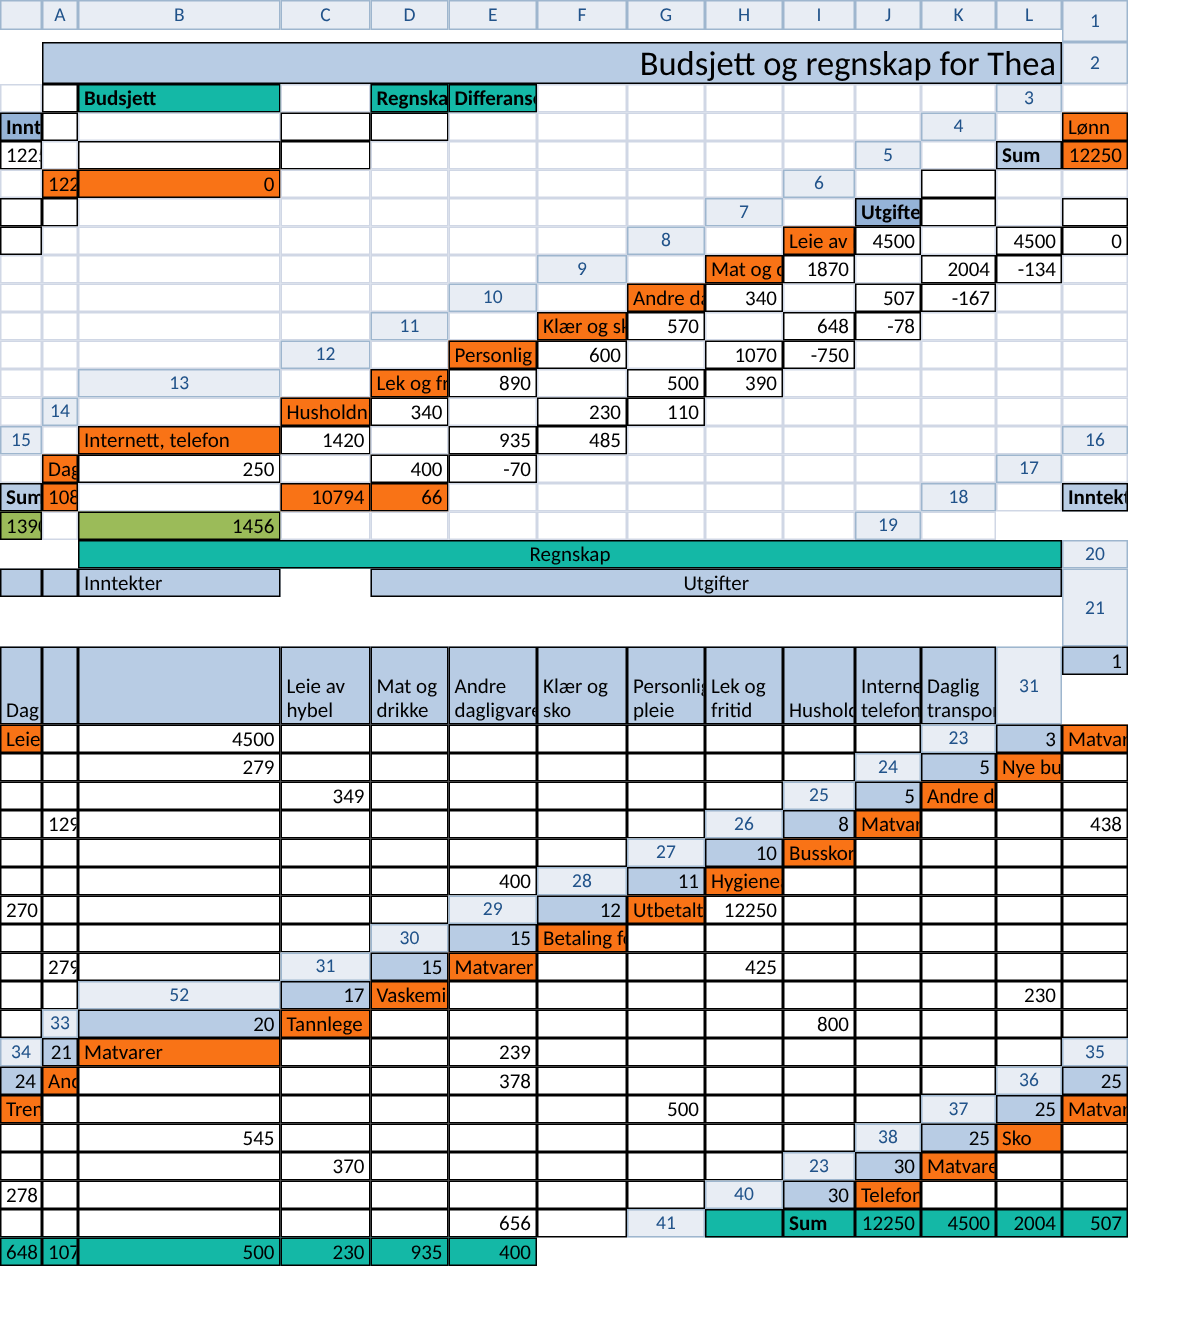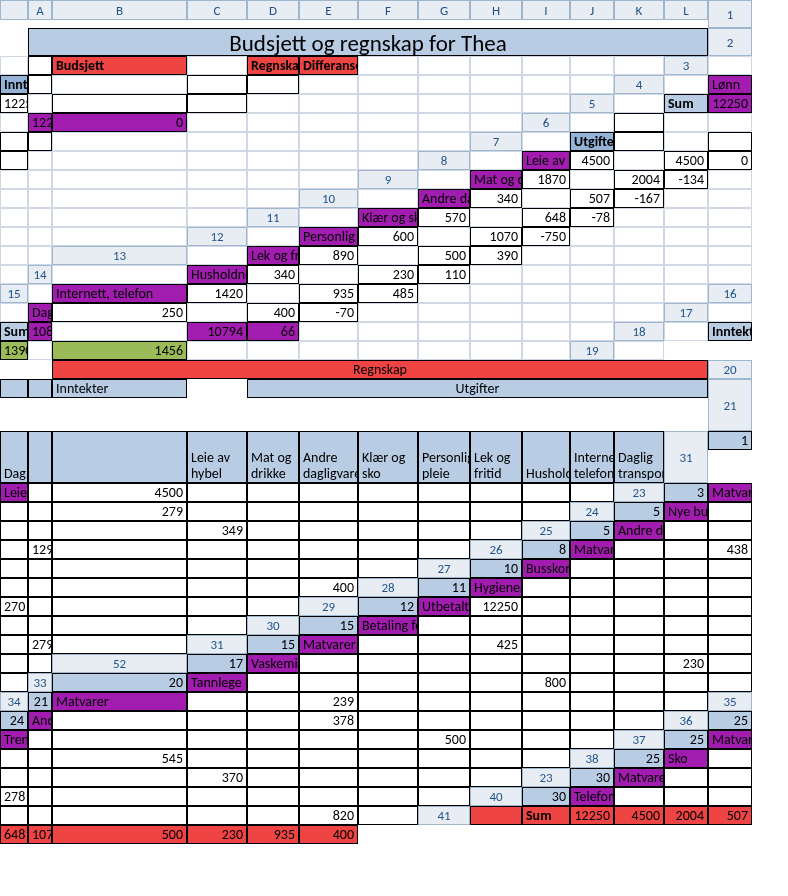--- a/index.html
+++ b/index.html
@@ -4,26 +4,26 @@
 <style>
   html,body{margin:0;padding:0;font-family:Calibri,Arial,sans-serif;font-size:14px;color:#000;background:#fff;}
   .sheet{display:grid;grid-template-columns:28px 24px 135px 60px 52px 59px 60px 52px 52px 48px 44px 50px 44px 44px;width:788px;}
   .hdr{background:#e8edf4;border:1px solid #9eb6ce;height:20px;line-height:20px;text-align:center;font-size:13px;color:#21538a;box-sizing:border-box;}
   .rhdr{background:#e8edf4;border:1px solid #9eb6ce;text-align:center;font-size:13px;color:#21538a;box-sizing:border-box;display:flex;align-items:center;justify-content:center;}
   .cell{border:1px solid #000;height:19px;line-height:18px;padding:0 3px;box-sizing:border-box;overflow:hidden;white-space:nowrap;}
   .noborder{border:1px solid #d0d7e5;}
   .txt-r{text-align:right;}
   .txt-c{text-align:center;}
   .bold{font-weight:bold;}
-  .title{font-size:23px;text-align:center;}
+  .title{font-size:23px;text-align:right;}
   .bg-title{background:#b8cce4;}
-  .bg-lblue{background:#a21caf;}
+  .bg-lblue{background:#f97316;}
   .bg-mblue{background:#b8cce4;}
   .bg-dblue{background:#95b3d7;}
-  .bg-darkblue{background:#ef4444;}
+  .bg-darkblue{background:#14b8a6;}
   .bg-green{background:#9bbb59;}
   .wrap{white-space:normal;line-height:1.15;display:flex;align-items:flex-end;}
 </style>
 </head>
 <body>
 
 <div class="sheet" id="sheet">
     <div class="hdr"></div>
     <div class="hdr">A</div>
     <div class="hdr">B</div>
@@ -519,21 +519,21 @@
     <div class="cell bg-mblue txt-r">30</div>
     <div class="cell bg-lblue">Telefonregning</div>
     <div class="cell txt-r"></div>
     <div class="cell txt-r"></div>
     <div class="cell txt-r"></div>
     <div class="cell txt-r"></div>
     <div class="cell txt-r"></div>
     <div class="cell txt-r"></div>
     <div class="cell txt-r"></div>
     <div class="cell txt-r"></div>
-    <div class="cell txt-r">820</div>
+    <div class="cell txt-r">656</div>
     <div class="cell txt-r"></div>
     <div class="rhdr">41</div>
     <div class="cell bg-darkblue"></div>
     <div class="cell bg-darkblue bold">Sum</div>
     <div class="cell bg-darkblue txt-r">12250</div>
     <div class="cell bg-darkblue txt-r">4500</div>
     <div class="cell bg-darkblue txt-r">2004</div>
     <div class="cell bg-darkblue txt-r">507</div>
     <div class="cell bg-darkblue txt-r">648</div>
     <div class="cell bg-darkblue txt-r">1070</div>

